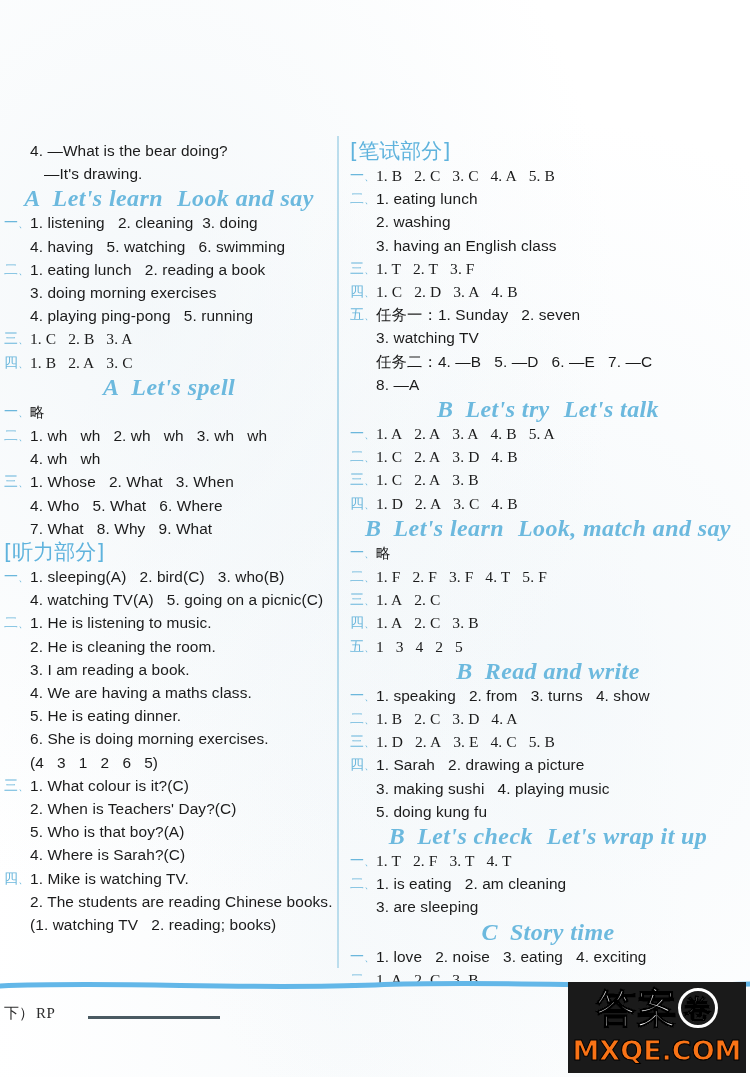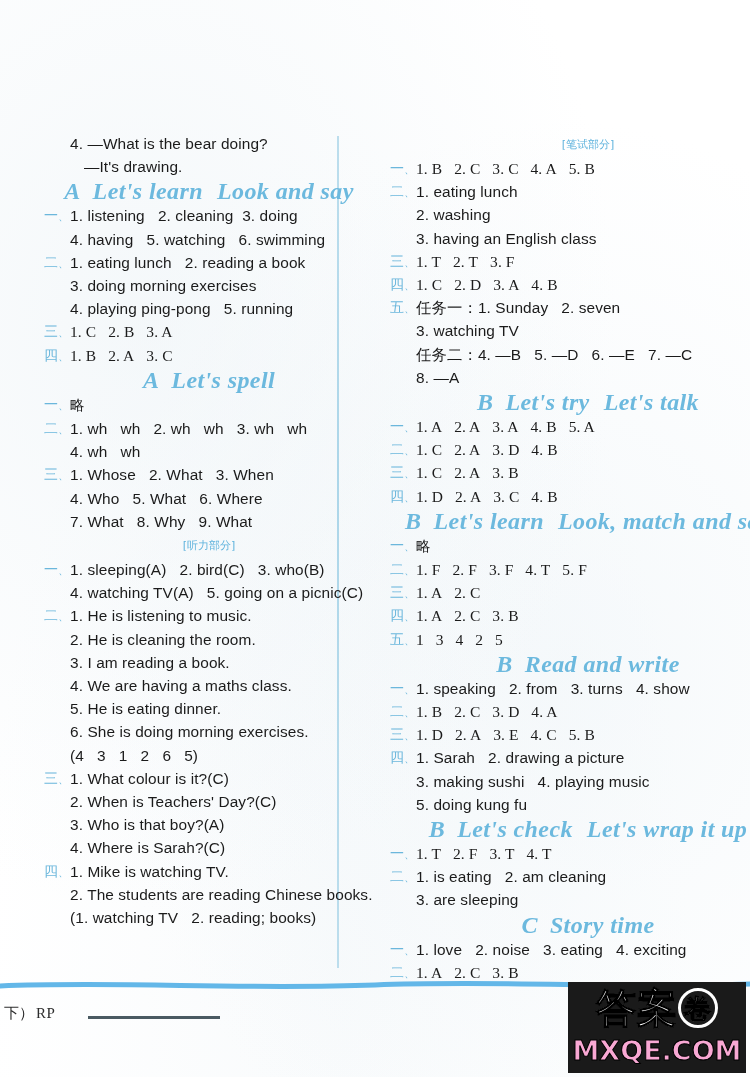--- a/index.html
+++ b/index.html
@@ -30,22 +30,21 @@
   .columns {
     position: absolute;
     left: 0;
     top: 132px;
     width: 750px;
     height: 840px;
   }
 
   .col {
     position: absolute;
-    top: 0;
-    margin-left: 40px;
+    top: 7px;
   }
   .col-left  { left: 4px;   width: 330px; }
   .col-right { left: 350px; width: 396px; }
 
   .divider {
     position: absolute;
     left: 337px;
     top: 136px;
     width: 2px;
     height: 832px;
@@ -101,25 +100,24 @@
     font-family: "DejaVu Sans", sans-serif;
     font-weight: bold;
     font-size: 17px;
     line-height: 28px;
     color: #5fb3dd;
     letter-spacing: 3px;
   }
 
   .section-cn {
     font-family: "DejaVu Sans", sans-serif;
-    font-size: 11px;
+    font-size: 21px;
     line-height: 25px;
     color: #5fb3dd;
     letter-spacing: 0;
-    text-align: center;
   }
 
   .cn-inline {
     font-family: "DejaVu Sans", sans-serif;
     font-size: 14.5px;
     color: #1b1b1b;
   }
 
   
   .wave {
@@ -200,21 +198,21 @@
   }
   .wm-dom {
     position: absolute;
     left: 0; top: 52px;
     width: 178px;
     text-align: center;
     font-family: "DejaVu Sans", sans-serif;
     font-weight: bold;
     font-size: 27px;
     line-height: 34px;
-    color: #f9a8d4;
+    color: #f97316;
     letter-spacing: 0px;
     -webkit-text-stroke: 1px #000;
   }
 </style>
 </head>
 <body>
 
 <div class="scan">
 
   <div class="divider"></div>
@@ -243,21 +241,21 @@
         <div class="line ind"><span class="">4. watching TV(A)&nbsp;&nbsp; 5. going on a picnic(C)</span></div>
         <div class="line ind"><span class="cn-num">二<span class="dun">、</span></span><span class="">1. He is listening to music.</span></div>
         <div class="line ind"><span class="">2. He is cleaning the room.</span></div>
         <div class="line ind"><span class="">3. I am reading a book.</span></div>
         <div class="line ind"><span class="">4. We are having a maths class.</span></div>
         <div class="line ind"><span class="">5. He is eating dinner.</span></div>
         <div class="line ind"><span class="">6. She is doing morning exercises.</span></div>
         <div class="line ind"><span class="">(4&nbsp;&nbsp; 3&nbsp;&nbsp; 1&nbsp;&nbsp; 2&nbsp;&nbsp; 6&nbsp;&nbsp; 5)</span></div>
         <div class="line ind"><span class="cn-num">三<span class="dun">、</span></span><span class="">1. What colour is it?(C)</span></div>
         <div class="line ind"><span class="">2. When is Teachers' Day?(C)</span></div>
-        <div class="line ind"><span class="">3. Who is that boy?(A)</span></div>
+        <div class="line ind"><span class="">5. Who is that boy?(A)</span></div>
         <div class="line ind"><span class="">4. Where is Sarah?(C)</span></div>
         <div class="line ind"><span class="cn-num">四<span class="dun">、</span></span><span class="">1. Mike is watching TV.</span></div>
         <div class="line ind"><span class="">2. The students are reading Chinese books.</span></div>
         <div class="line ind"><span class="">(1. watching TV&nbsp;&nbsp; 2. reading; books)</span></div>
       </div>
     <div class="col col-right" id="right-column">
         <div class="section-cn">[笔试部分]</div>
         <div class="line ind serif"><span class="cn-num">一<span class="dun">、</span></span><span class="">1. B&nbsp;&nbsp; 2. C&nbsp;&nbsp; 3. C&nbsp;&nbsp; 4. A&nbsp;&nbsp; 5. B</span></div>
         <div class="line ind"><span class="cn-num">二<span class="dun">、</span></span><span class="">1. eating lunch</span></div>
         <div class="line ind"><span class="">2. washing</span></div>

